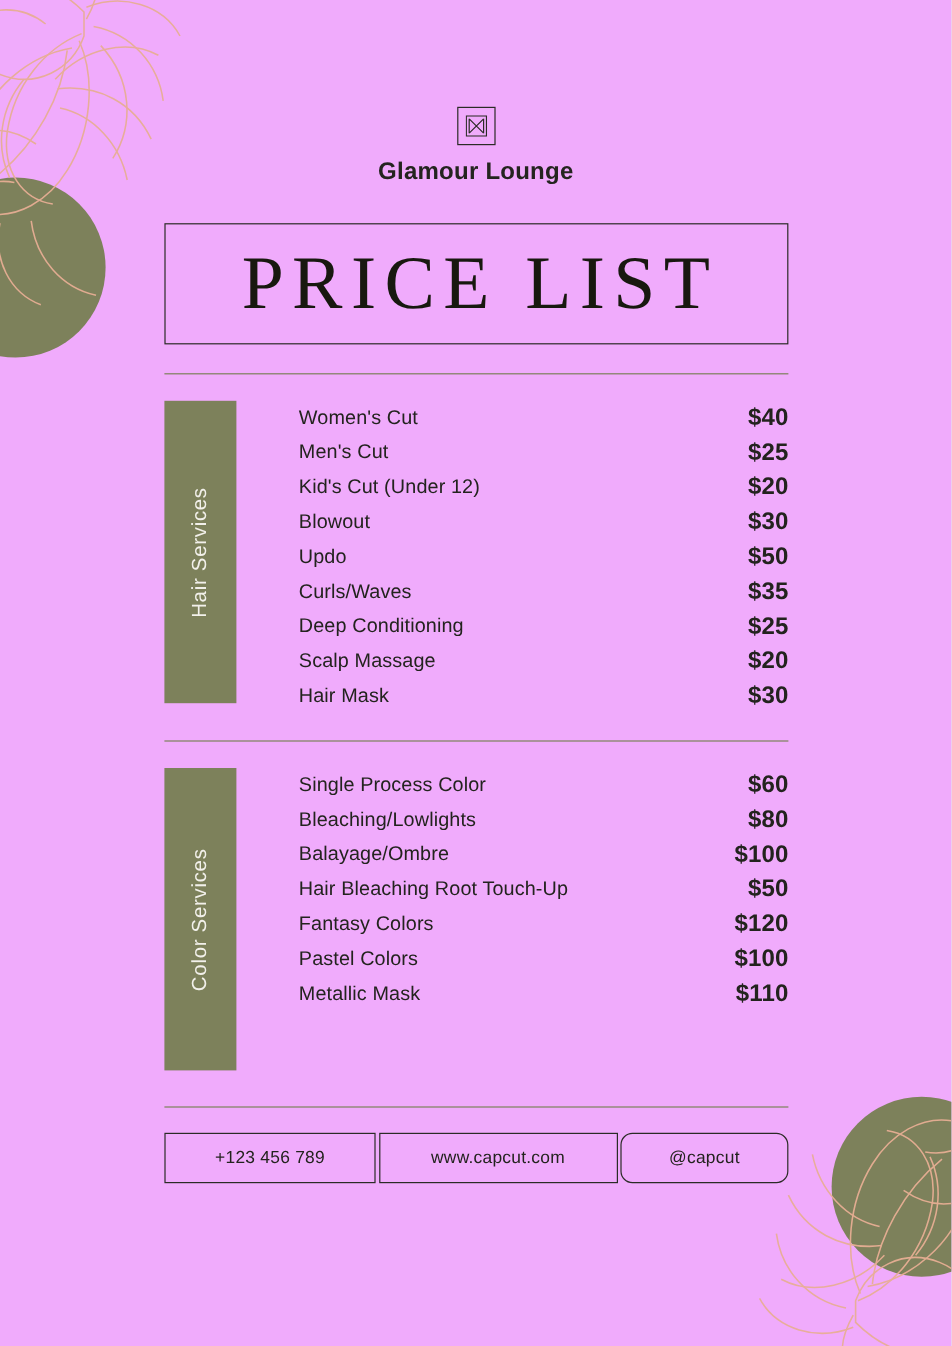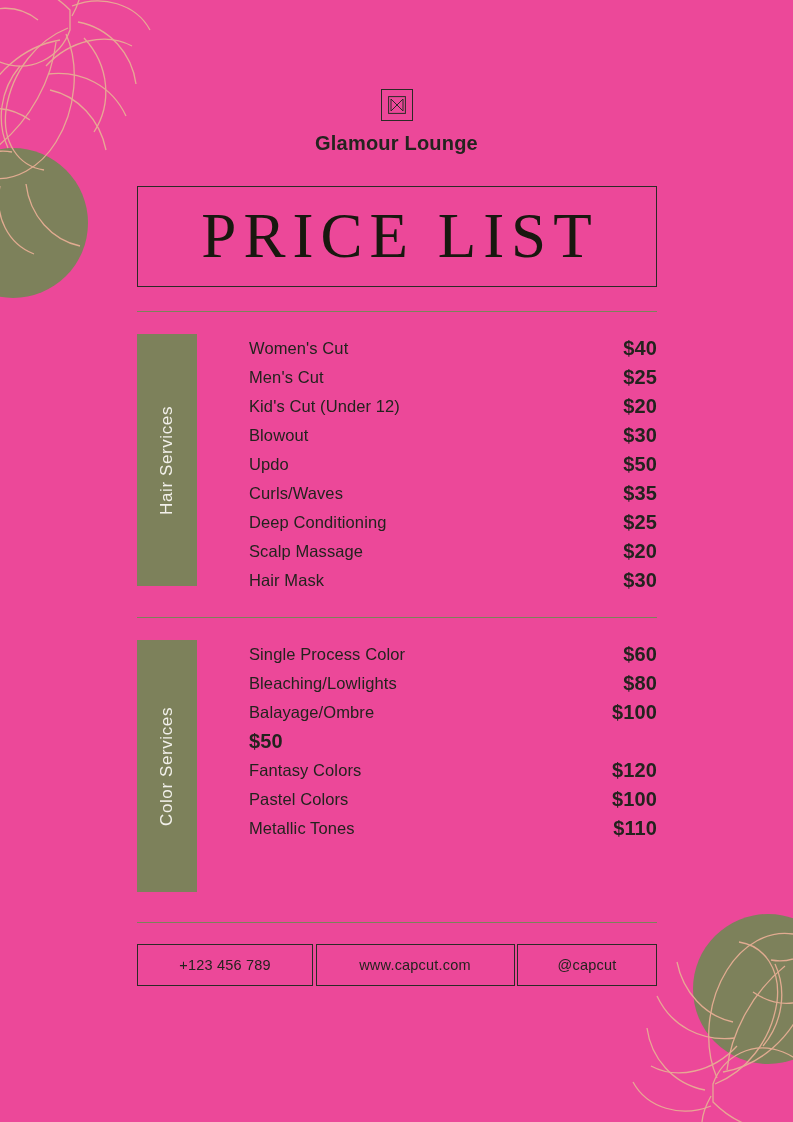--- a/index.html
+++ b/index.html
@@ -7,21 +7,21 @@
     width: 793px;
     height: 1122px;
     background: #ece9e3;
     font-family: "Liberation Sans", sans-serif;
     overflow: hidden;
   }
   .page {
     position: relative;
     width: 793px;
     height: 1122px;
-    background: #ec4899;
+    background: #f0abfc;
     overflow: hidden;
   }
 
   
   .deco { position: absolute; pointer-events: none; }
 
   .circle-tl {
     left: -62px; top: 148px;
     width: 150px; height: 150px;
     border-radius: 50%;
@@ -147,21 +147,21 @@
     height: 42px;
     display: flex;
     align-items: center;
     justify-content: center;
     font-size: 14.5px;
     color: #23231e;
     letter-spacing: 0.2px;
   }
   .foot-phone { width: 176px; }
   .foot-web   { width: 199px; }
-  .foot-social{ width: 140px; }
+  .foot-social{ width: 140px; border-radius: 10px; }
 </style>
 </head>
 <body>
 
 <div class="page">
 
   <div class="deco circle-tl"></div>
   <div class="deco circle-br"></div>
 
   <svg class="deco lily lily-tl" width="300" height="330" viewBox="0 0 300 330" fill="none" stroke="#e7ae94" stroke-width="1.3">
@@ -274,32 +274,33 @@
       </div>
       <div class="item">
         <span class="name">Bleaching/Lowlights</span>
         <span class="price">$80</span>
       </div>
       <div class="item">
         <span class="name">Balayage/Ombre</span>
         <span class="price">$100</span>
       </div>
       <div class="item">
+        <span class="name">Hair Bleaching Root Touch-Up</span>
         <span class="price">$50</span>
       </div>
       <div class="item">
         <span class="name">Fantasy Colors</span>
         <span class="price">$120</span>
       </div>
       <div class="item">
         <span class="name">Pastel Colors</span>
         <span class="price">$100</span>
       </div>
       <div class="item">
-        <span class="name">Metallic Tones</span>
+        <span class="name">Metallic Mask</span>
         <span class="price">$110</span>
       </div>
     </div>
   </div>
 
   <div class="footer">
     <div class="foot-box foot-phone">+123 456 789</div>
     <div class="foot-box foot-web">www.capcut.com</div>
     <div class="foot-box foot-social">@capcut</div>
   </div>

